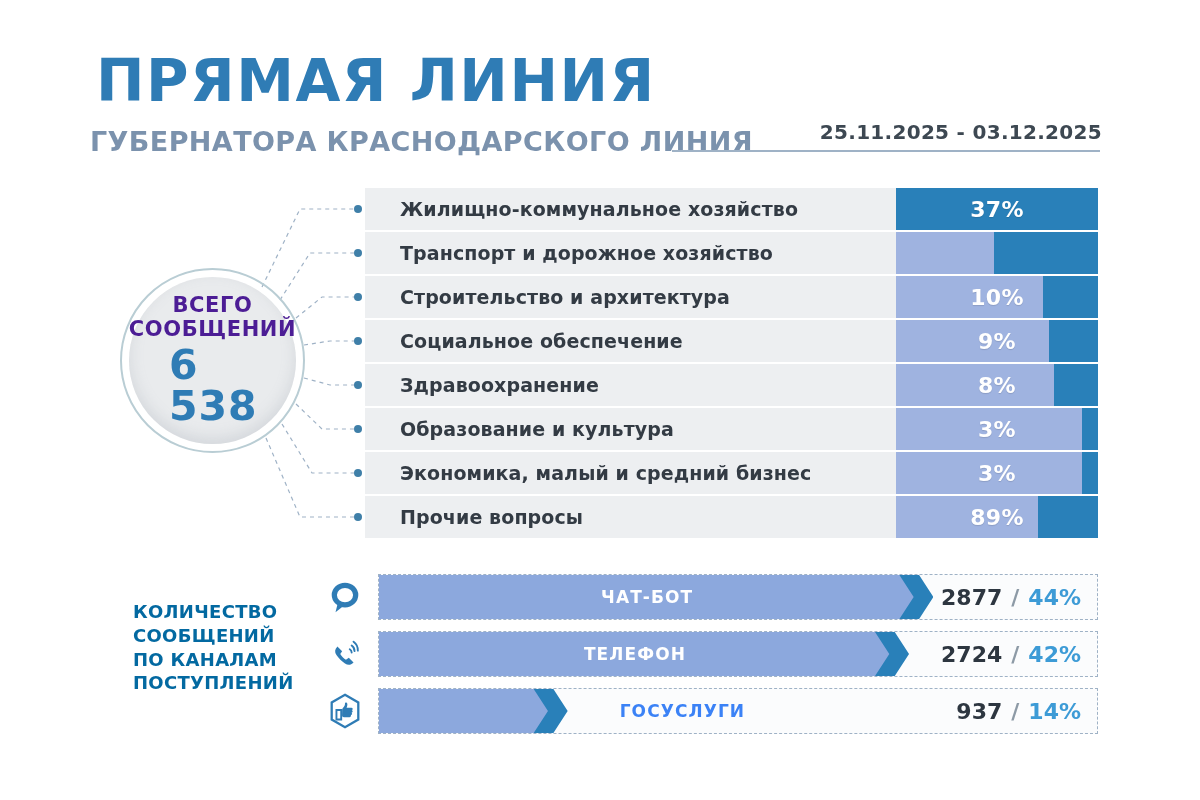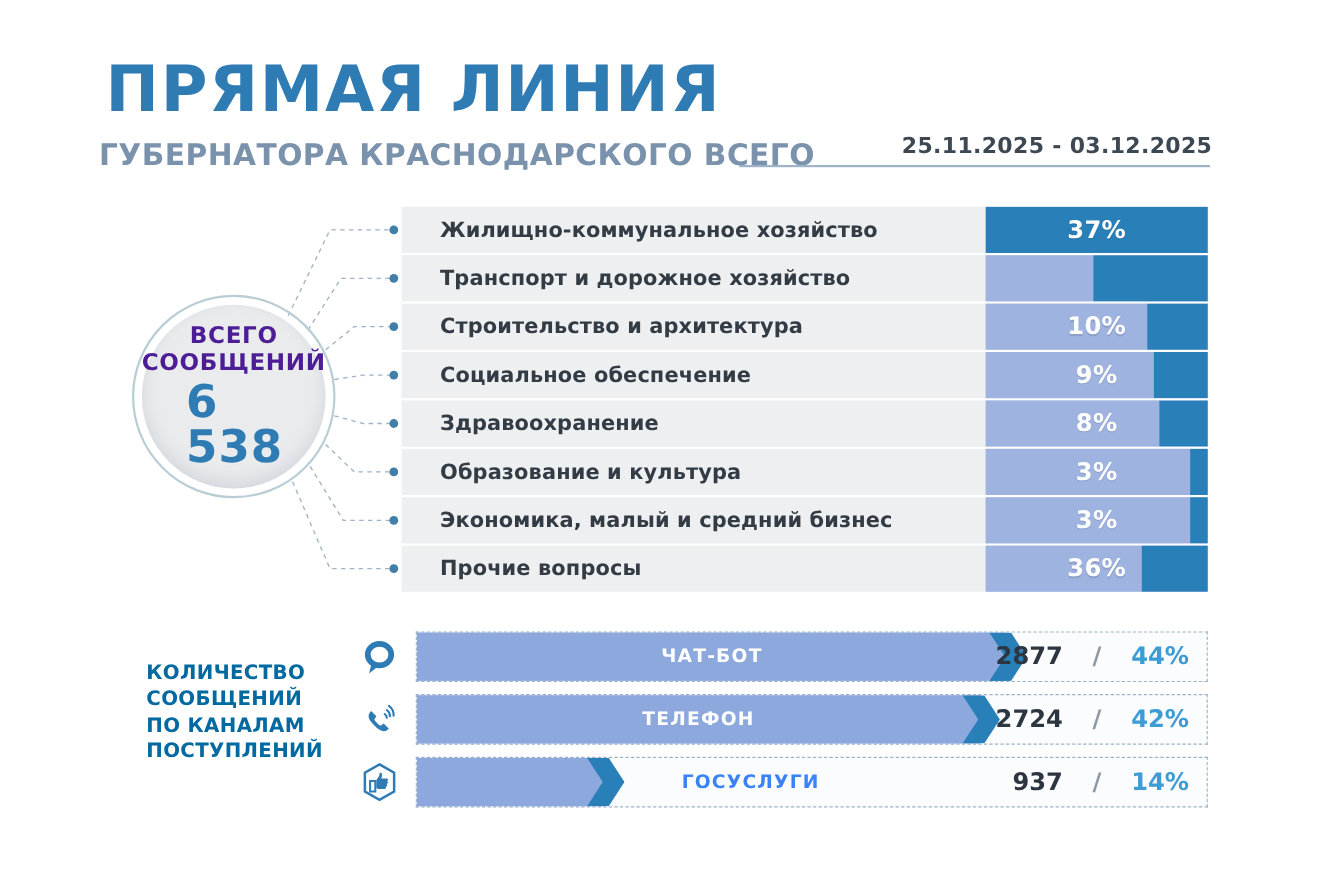--- a/index.html
+++ b/index.html
@@ -120,35 +120,35 @@
   }
   .ch-name{
     position:absolute;top:0;bottom:0;display:flex;align-items:center;
     font-size:17px;font-weight:bold;letter-spacing:1.1px;
     font-family:"DejaVu Sans","Liberation Sans",sans-serif;
   }
   .ch-name.inside{color:#ffffff;}
   .ch-name.outside{color:#3b82f6;}
   .ch-vals{
     position:absolute;right:16px;top:0;bottom:0;
-    display:flex;align-items:center;gap:27px;
+    display:flex;align-items:center;gap:9px;
     font-size:22px;font-weight:bold;
     font-family:"DejaVu Sans","Liberation Sans",sans-serif;
   }
   .ch-count{color:#2d3640;}
   .ch-sep{color:#8d9aa6;}
   .ch-pct{color:#3d9bd6;}
 </style>
 </head>
 <body>
 
 <div id="canvas">
 
   <div class="hdr-title">ПРЯМАЯ ЛИНИЯ</div>
-  <div class="hdr-sub">ГУБЕРНАТОРА КРАСНОДАРСКОГО ВСЕГО</div>
+  <div class="hdr-sub">ГУБЕРНАТОРА КРАСНОДАРСКОГО ЛИНИЯ</div>
   <div class="hdr-rule"></div>
   <div class="hdr-date">25.11.2025 - 03.12.2025</div>
 
   <svg class="connectors" viewBox="0 0 1200 800" xmlns="http://www.w3.org/2000/svg">
     <g stroke="#9fb2c6" stroke-width="1.2" fill="none" stroke-dasharray="4 4">
       <path d="M262,287 L300,209 L356,209"></path>
       <path d="M280,300 L310,253 L356,253"></path>
       <path d="M296,318 L322,297 L356,297"></path>
       <path d="M304,345 L330,341 L356,341"></path>
       <path d="M304,378 L330,385 L356,385"></path>
@@ -224,21 +224,21 @@
         <div class="cat-bar">
           <div class="cat-bar-dark" style="width: 16.3784px;"></div>
         </div>
         <div class="cat-pct">3%</div>
       </div>
       <div class="cat-row">
         <div class="cat-label">Прочие вопросы</div>
         <div class="cat-bar">
           <div class="cat-bar-dark" style="width: 60.0541px;"></div>
         </div>
-        <div class="cat-pct">36%</div>
+        <div class="cat-pct">89%</div>
       </div>
     </div>
 
   <div class="ch-title" id="ch-title">
       <div>КОЛИЧЕСТВО</div>
       <div>СООБЩЕНИЙ</div>
       <div>ПО КАНАЛАМ</div>
       <div>ПОСТУПЛЕНИЙ</div>
     </div>
   <div class="ch-list" id="ch-list">

